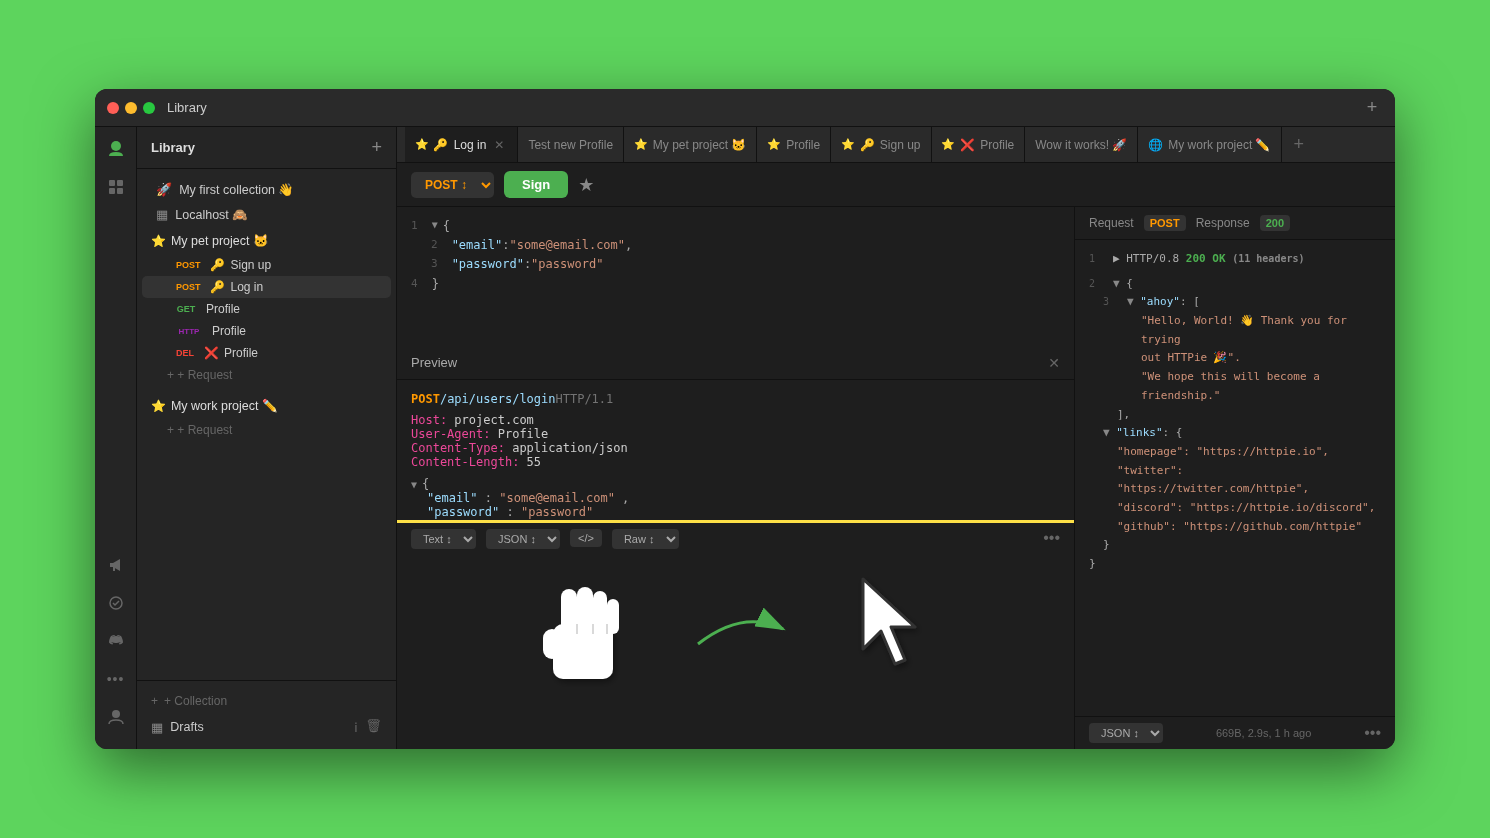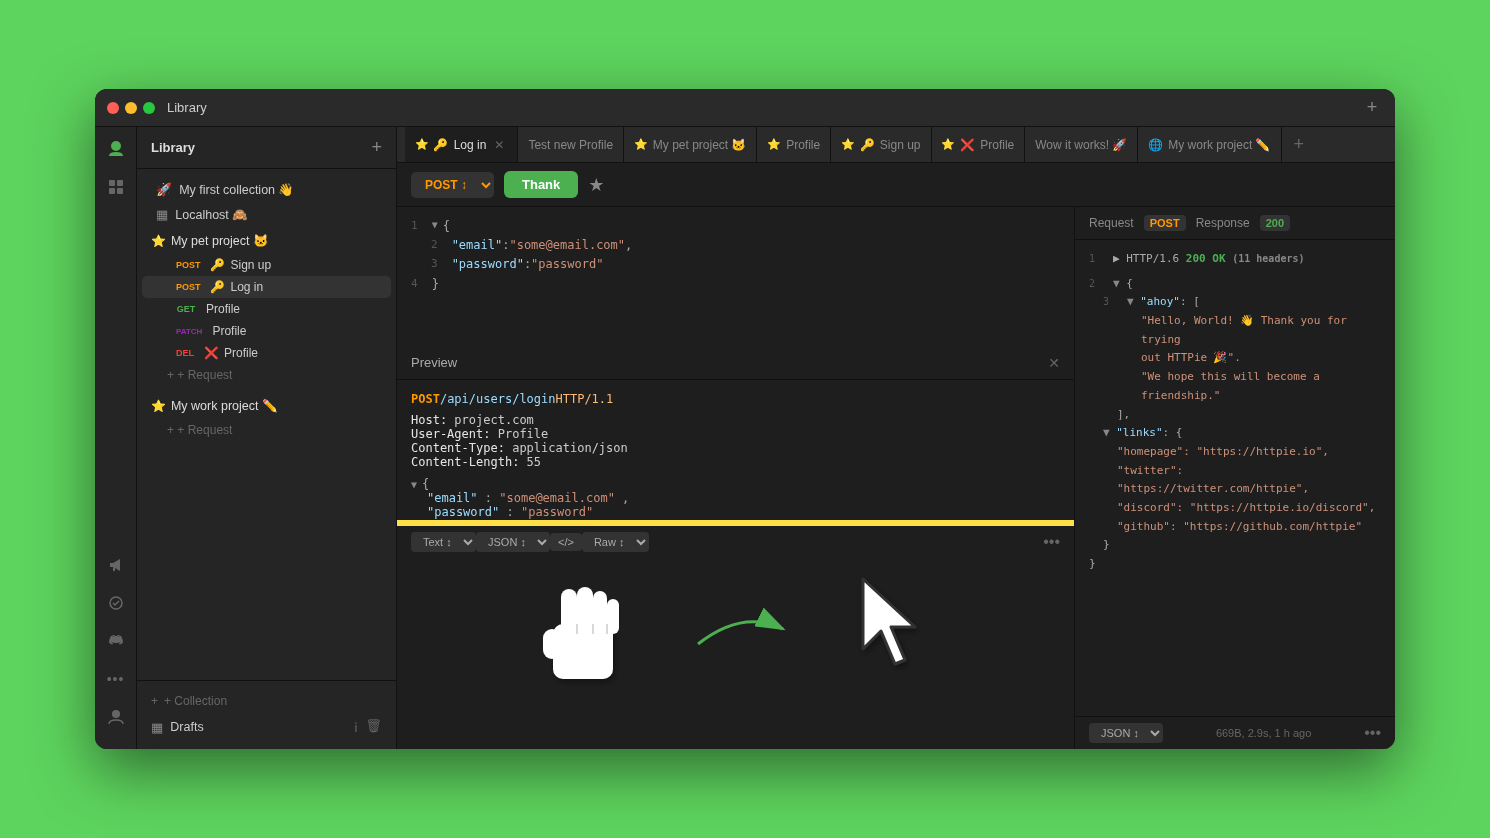--- a/index.html
+++ b/index.html
@@ -380,22 +380,22 @@
     .preview-code {
       padding: 10px 14px;
       font-family: 'Monaco', 'Consolas', monospace;
       font-size: 12px;
       color: #ccc;
       overflow-y: auto;
       flex: 1;
     }
     .prev-method { color: #ff9800; font-weight: bold; }
     .prev-url { color: #9cdcfe; }
-    .prev-http { color: #fdba74; }
-    .prev-header-key { color: #e5e5e5; }
+    .prev-http { color: #737373; }
+    .prev-header-key { color: #ec4899; }
     .prev-header-val { color: #ccc; }
     
     .overlay-icons {
       position: absolute;
       bottom: 60px;
       left: 0; right: 0;
       display: flex;
       align-items: center;
       justify-content: center;
       gap: 60px;
@@ -450,24 +450,25 @@
     .resp-http { color: #aaa; }
     .resp-200 { color: #4caf50; font-weight: bold; }
     .resp-headers { color: #888; font-size: 10px; font-weight: bold; }
     .resp-key { color: #9cdcfe; }
     .resp-str { color: #ce9178; }
     .indent1 { padding-left: 14px; }
     .indent2 { padding-left: 28px; }
     
     .body-bottom {
       display: flex;
-      align-items: center;
+      align-items: flex-start;
       padding: 6px 14px;
-      border-top: 6px solid #fde047;
+      border-top: 3px solid #fde047;
       background: #1e1e1e;
+      gap: 10px;
     }
     .bottom-select {
       background: #333;
       color: #aaa;
       border: none;
       padding: 3px 8px;
       border-radius: 4px;
       font-size: 11px;
       cursor: pointer;
     }
@@ -597,21 +598,21 @@
           <span class="request-icon">🔑</span>
           <span class="request-name">Log in</span>
         </div>
 
         <div class="request-item">
           <span class="method-badge method-get" style="font-size:9px; color:#4caf50; min-width:28px;">GET</span>
           <span class="request-name">Profile</span>
         </div>
 
         <div class="request-item">
-          <span class="method-badge method-patch" style="font-size:8px; color:#9c27b0; min-width:34px;">PATCH</span>
+          <span class="method-badge method-patch" style="font-size:8px; color:#9c27b0; min-width:34px;">HTTP</span>
           <span class="request-name">Profile</span>
         </div>
 
         <div class="request-item">
           <span class="method-badge method-del" style="font-size:9px; color:#f44336; min-width:24px;">DEL</span>
           <span class="request-icon">❌</span>
           <span class="request-name">Profile</span>
         </div>
 
         <div class="add-request sub-item">
@@ -686,21 +687,21 @@
           <span>🌐</span>
           <span>My work project ✏️</span>
         </div>
         <span class="tab-add">+</span>
       </div>
 
       <div class="request-bar">
         <select class="method-selector">
           <option>POST ↕</option>
         </select>
-        <button class="send-btn">Thank</button>
+        <button class="send-btn">Sign</button>
         <span class="star-btn">★</span>
       </div>
 
 
       <div class="split-pane">
 
         <div class="body-panel">
 
           <div class="code-editor" style="max-height: 140px;">
             <div class="code-line">
@@ -828,21 +829,21 @@
             <span class="resp-method-tag">POST</span>
             <span class="resp-label">Response</span>
             <span class="resp-status">200</span>
           </div>
 
           <div class="response-body">
 
             <div class="resp-line">
               <span class="resp-num">1</span>
               <span>
-                <span class="resp-http">▶ HTTP/1.6 </span>
+                <span class="resp-http">▶ HTTP/0.8 </span>
                 <span class="resp-200">200 OK</span>
                 <span class="resp-headers"> (11 headers)</span>
               </span>
             </div>
 
             <div class="resp-line" style="margin-top:6px;">
               <span class="resp-num">2</span>
               <span><span style="color:#888;">▼</span> <span class="code-punct">{</span></span>
             </div>
             <div class="resp-line indent1">

